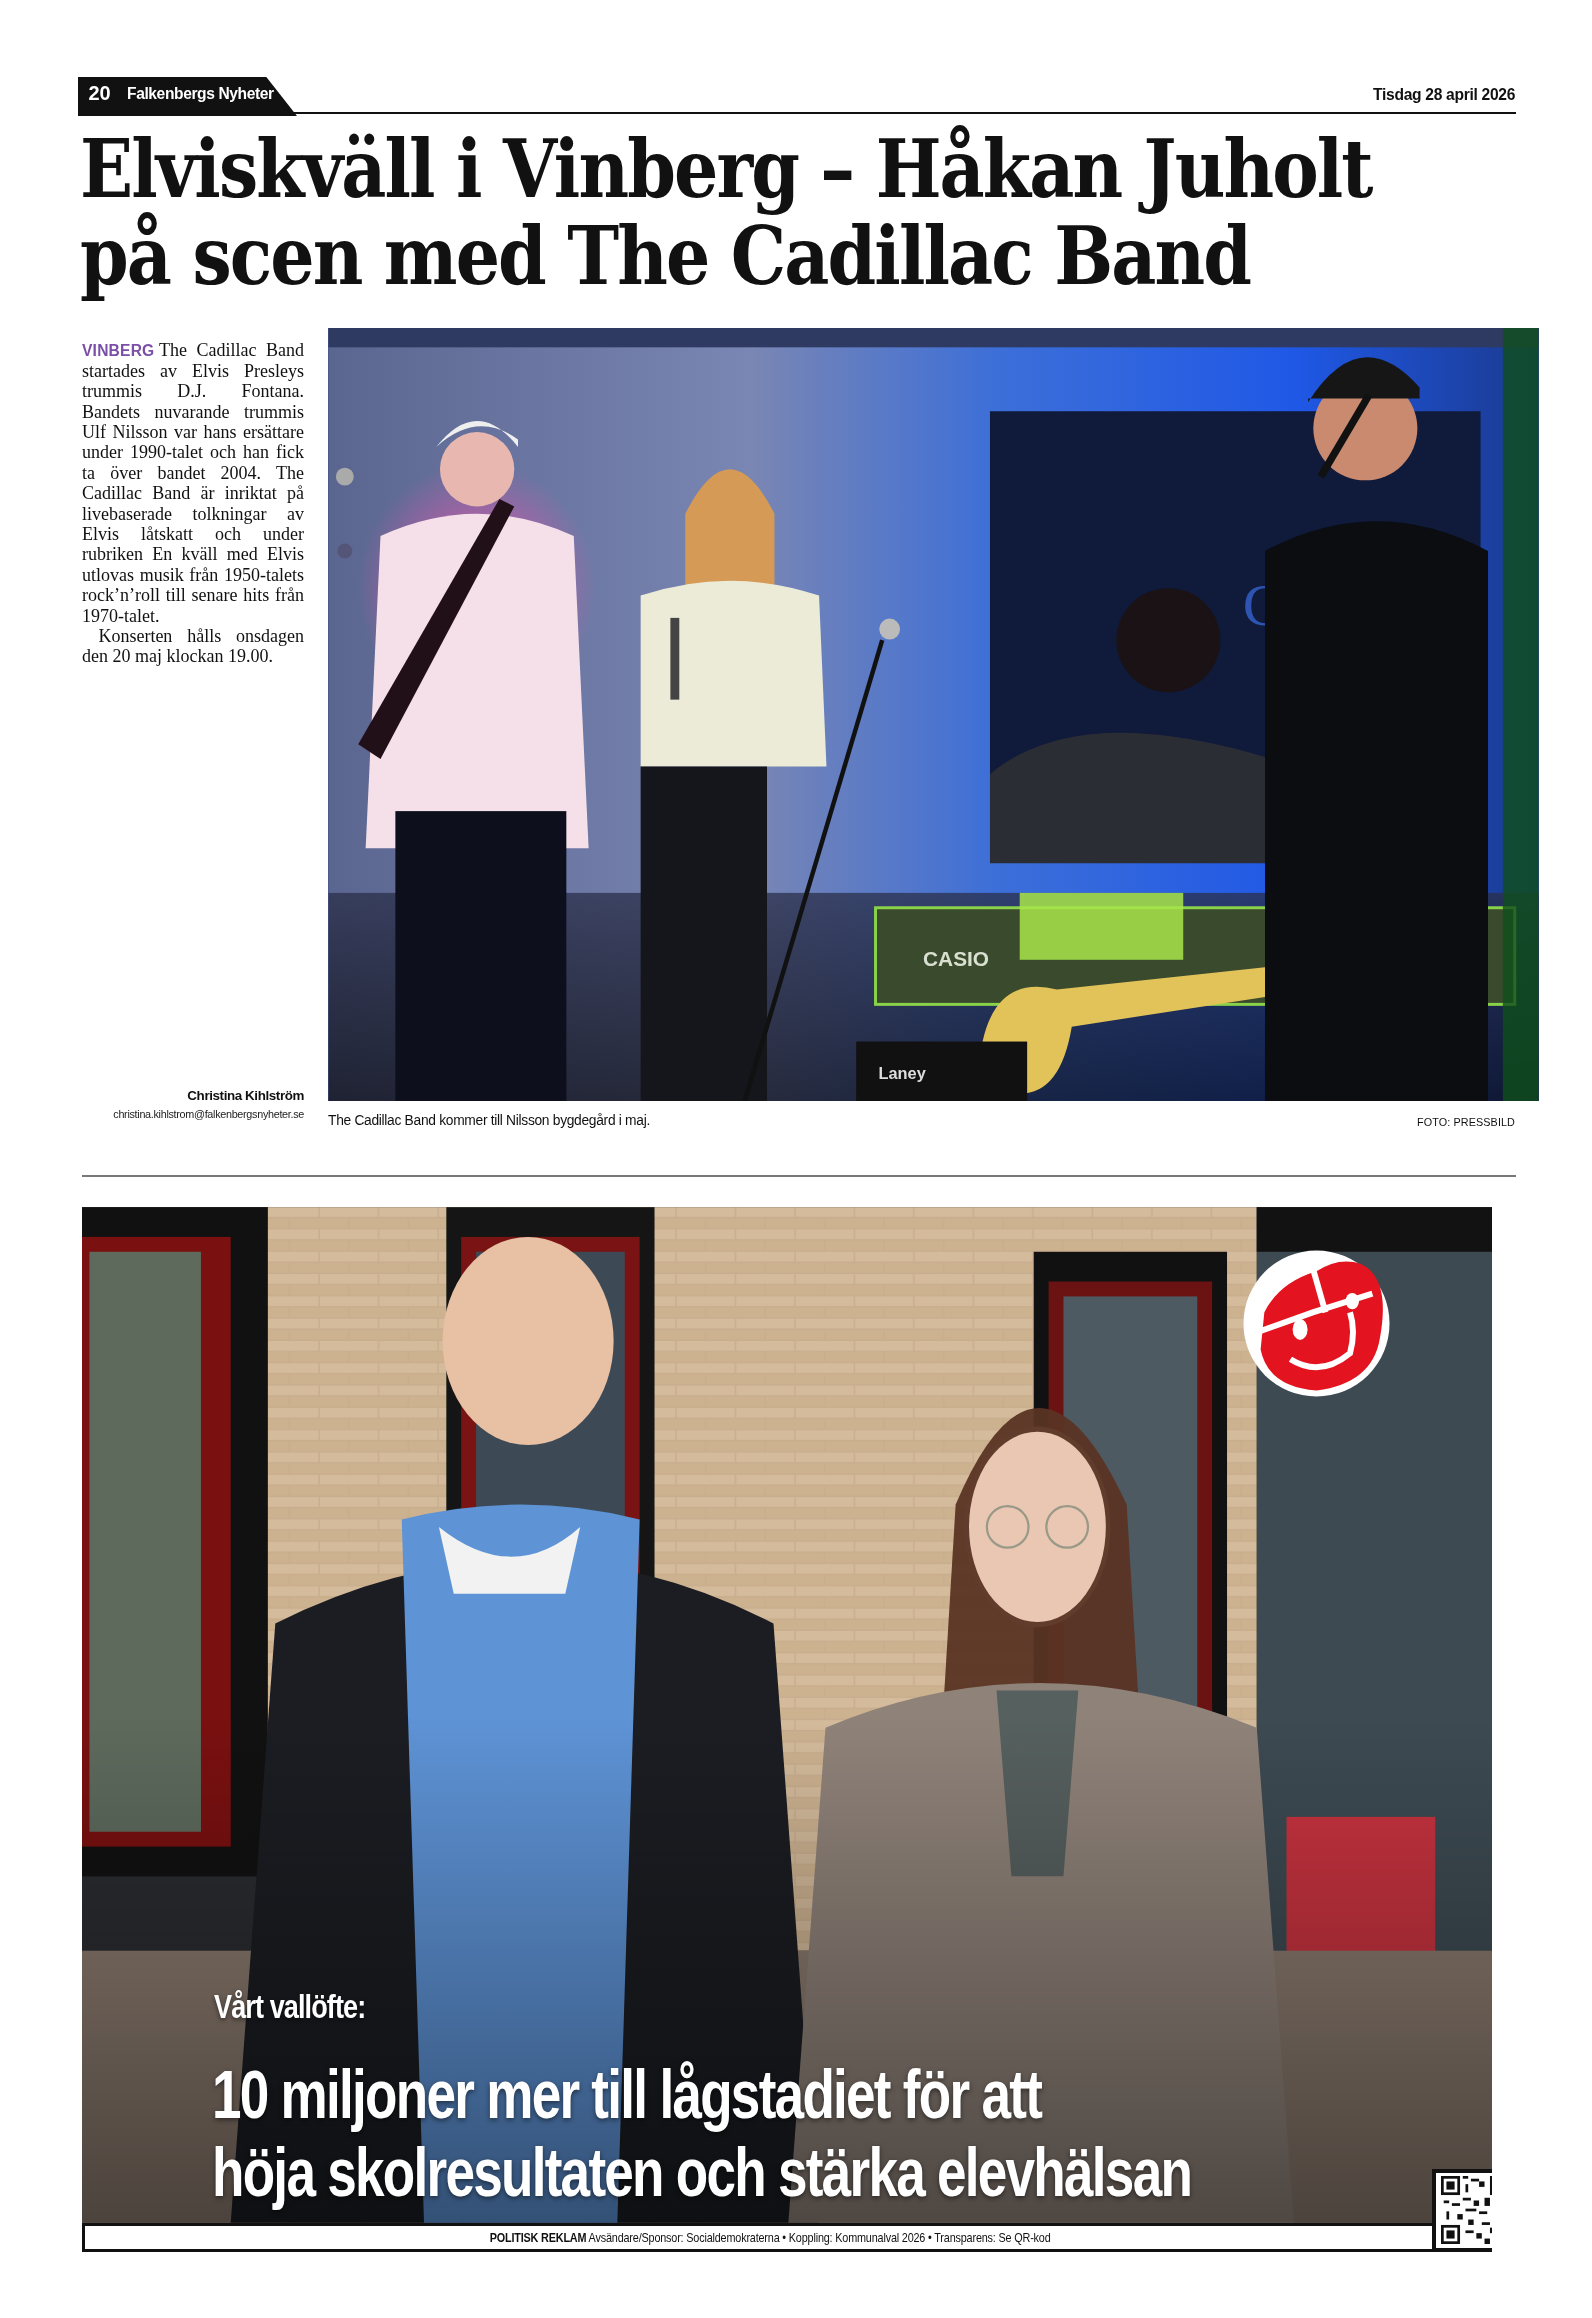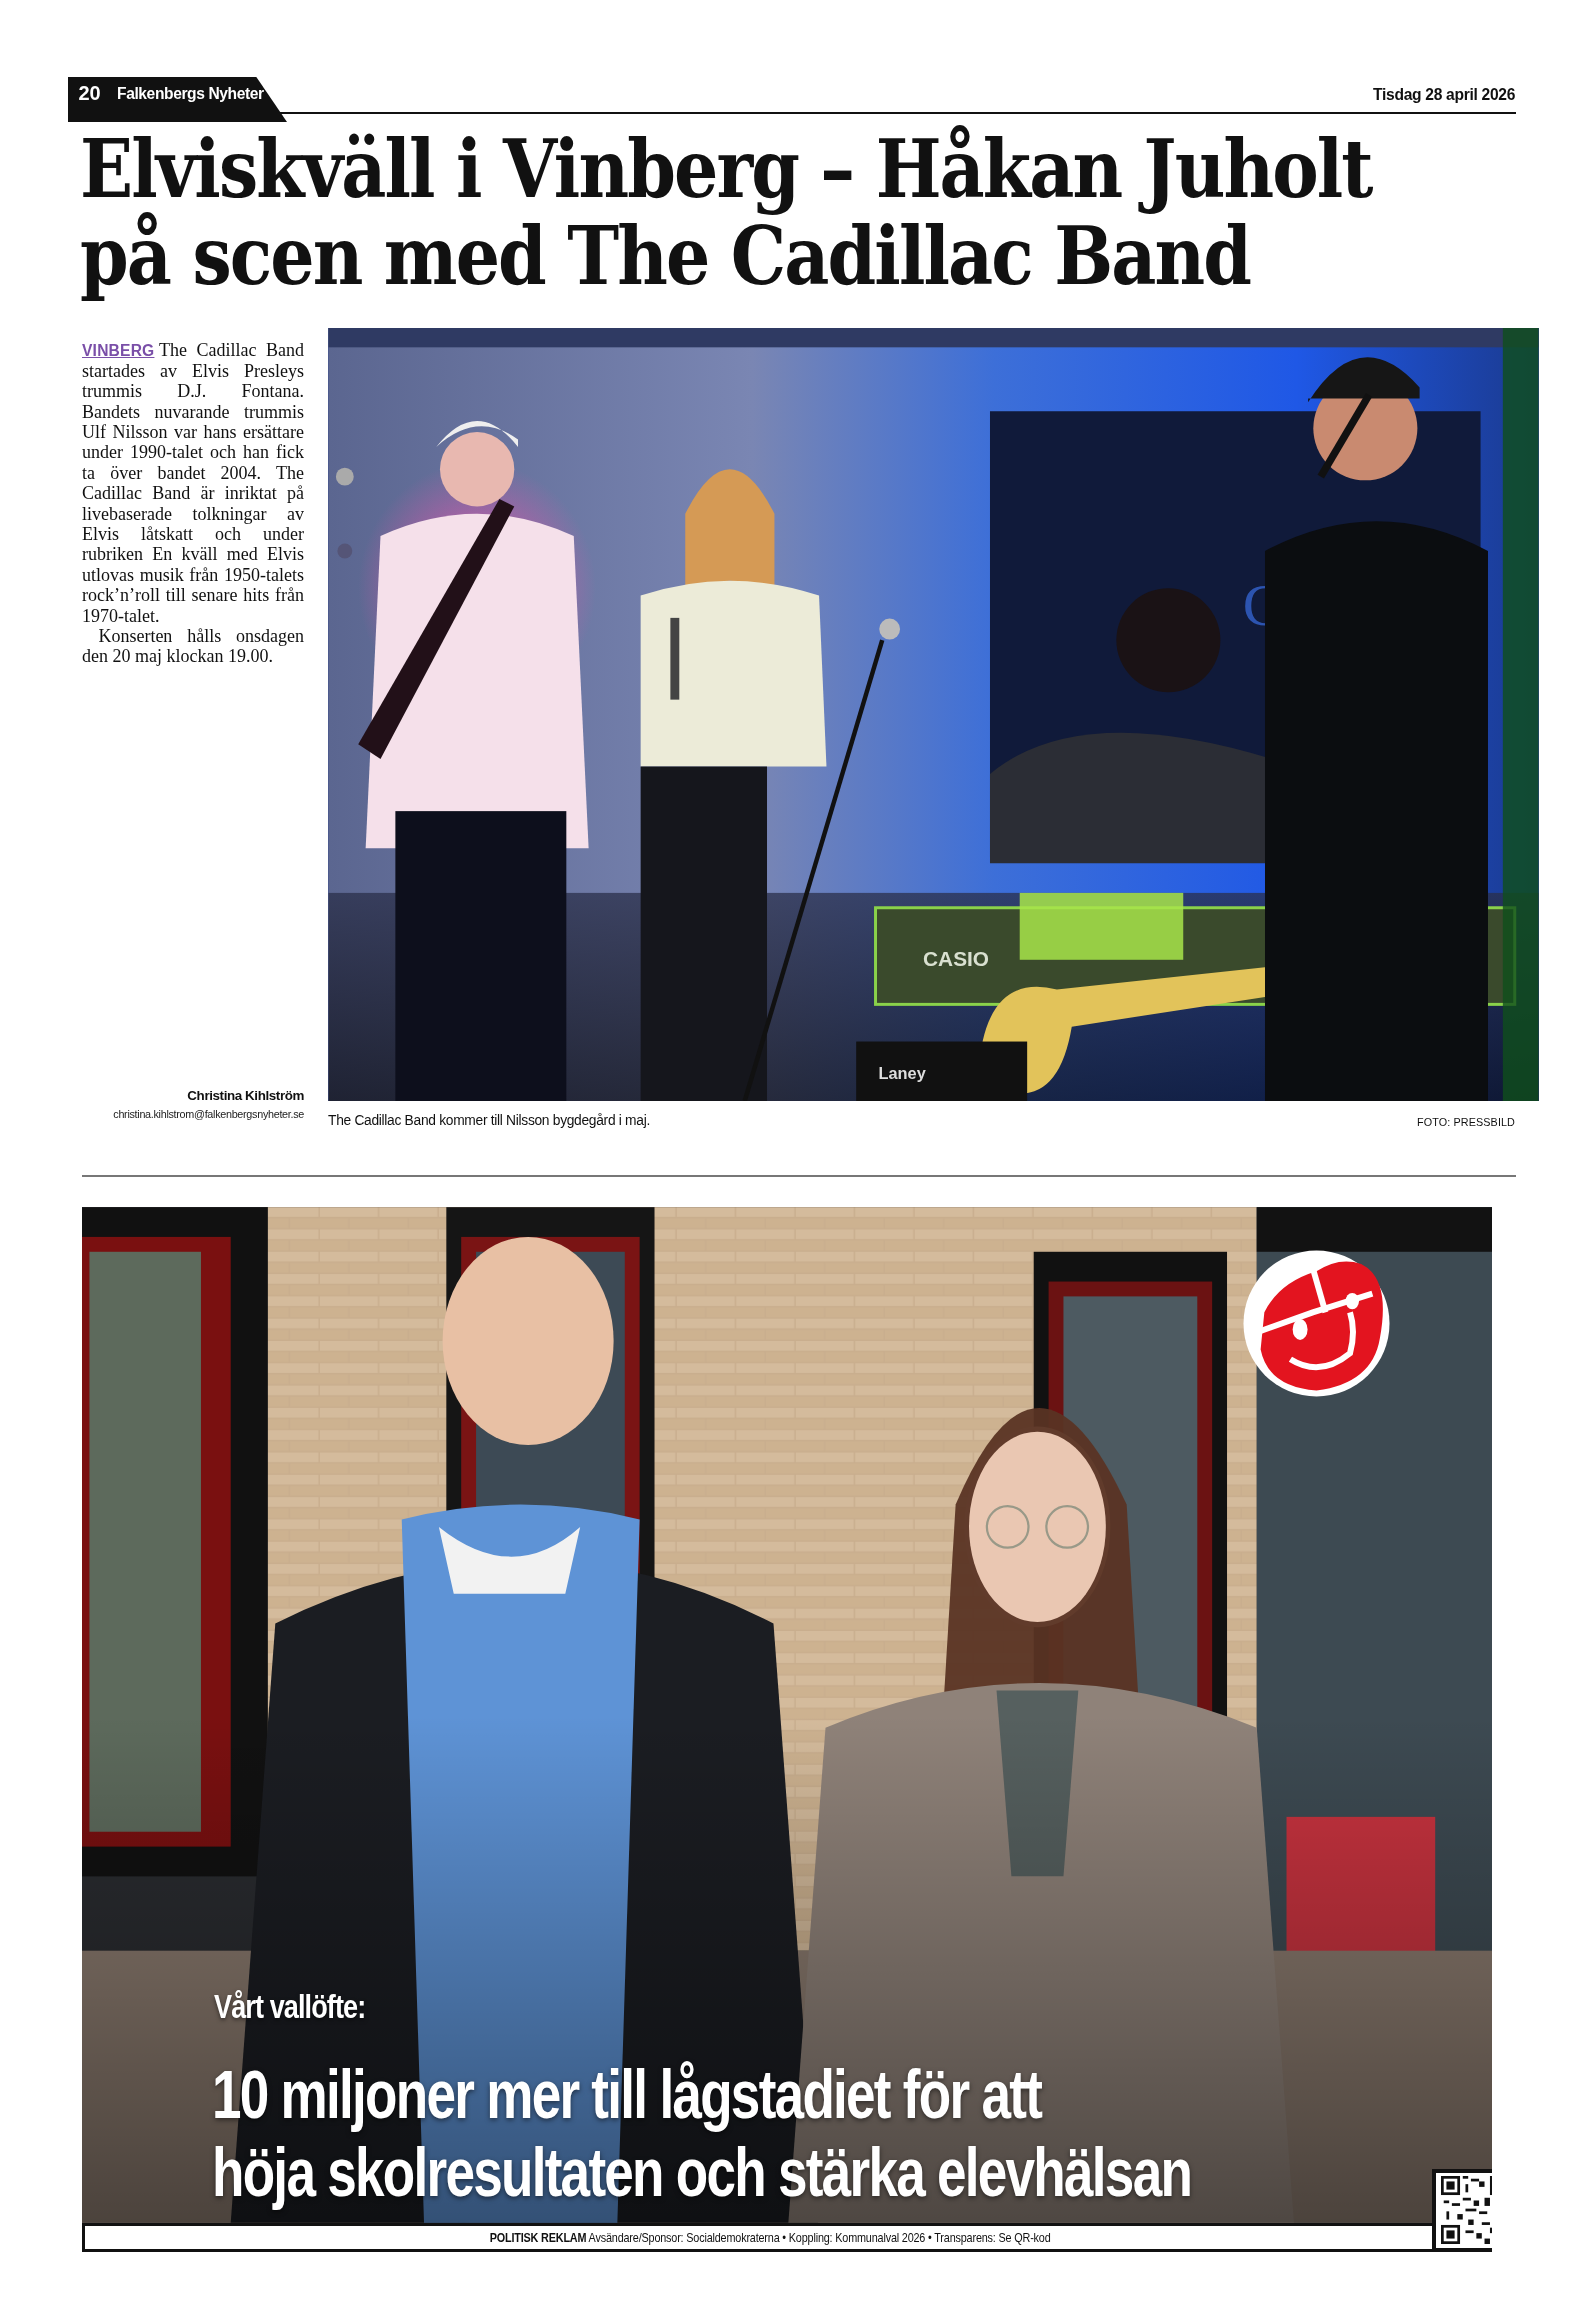--- a/index.html
+++ b/index.html
@@ -1,36 +1,36 @@
 <!DOCTYPE html>
 <html style="font-size:12px"><head>
 <meta charset="utf-8">
 <style>
   * { box-sizing: border-box; margin: 0; padding: 0; }
   html, body { width: 1592px; height: 2319px; background: #ffffff; overflow: hidden; }
   body { position: relative; font-family: "Liberation Sans", sans-serif; color: #111; }
 
   
-  .folio { position: absolute; left: 68px; top: 77px; height: 45px; width: 219px; text-align: right; }
+  .folio { position: absolute; left: 78px; top: 77px; height: 39px; width: 219px; text-align: right; }
   .folio-bg { position: absolute; inset: 0; background: #111; clip-path: polygon(0 0, 86% 0, 100% 100%, 0 100%); }
   .folio-num { position: absolute; left: 10.4px; top: 5.2px; font: bold 20px "Liberation Sans", sans-serif; color: #fff; }
   .folio-name { position: absolute; left: 49px; top: 8.2px; font: bold 15.6px "Liberation Sans", sans-serif; color: #fff; letter-spacing: -0.4px; }
   .header-rule { position: absolute; left: 82px; top: 112px; width: 1434px; height: 1.5px; background: #111; }
   .header-date { position: absolute; right: 77px; top: 86px; font: bold 15.6px "Liberation Sans", sans-serif; color: #111; letter-spacing: -0.3px; }
 
   
   .headline { position: absolute; left: 80px; top: 125px; width: 1450px; font-family: "DejaVu Serif", serif; font-size: 81px; line-height: 87px; letter-spacing: -2.2px; color: #111; transform: scaleX(0.86); transform-origin: left top; width: 1688px; }
 
   
   .left-col { position: absolute; left: 82px; top: 321px; width: 222px; }
   .ingress { font: bold 16px/20.4px "Liberation Sans", sans-serif; letter-spacing: -0.5px; color: #111; }
   .body-text { margin-top: 19.3px; font-family: "Liberation Serif", serif; font-size: 18px; line-height: 20.4px; text-align: justify; hyphens: manual; color: #111; }
   .body-text p { text-indent: 0; }
   .body-text p + p { text-indent: 16.4px; }
-  .dateline { font: bold 15.6px "Liberation Sans", sans-serif; color: #7a4fa8; letter-spacing: 0.2px; margin-right: 4.5px; text-decoration: underline; }
+  .dateline { font: bold 15.6px "Liberation Sans", sans-serif; color: #7a4fa8; letter-spacing: 0.2px; margin-right: 4.5px; }
   .byline { position: absolute; left: 82px; top: 1088px; width: 222px; text-align: right; }
   .byline-name { font: bold 13.4px "Liberation Sans", sans-serif; letter-spacing: -0.4px; display: block; }
   .byline-email { font: 10.8px "Liberation Sans", sans-serif; letter-spacing: -0.3px; display: block; margin-top: 4.5px; color: #222; }
 
   
   .concert-photo { position: absolute; left: 328px; top: 328px; width: 1211px; height: 773px; overflow: hidden; background: #3d4d8a; }
   .caption { position: absolute; left: 328px; top: 1113px; font: 13.8px "Liberation Sans", sans-serif; letter-spacing: -0.3px; color: #111; }
   .credit { position: absolute; right: 77px; top: 1116px; font: 10.8px "Liberation Sans", sans-serif; color: #111; letter-spacing: 0.1px; }
   .section-rule { position: absolute; left: 82px; top: 1175px; width: 1434px; height: 1.5px; background: #777; }
 

